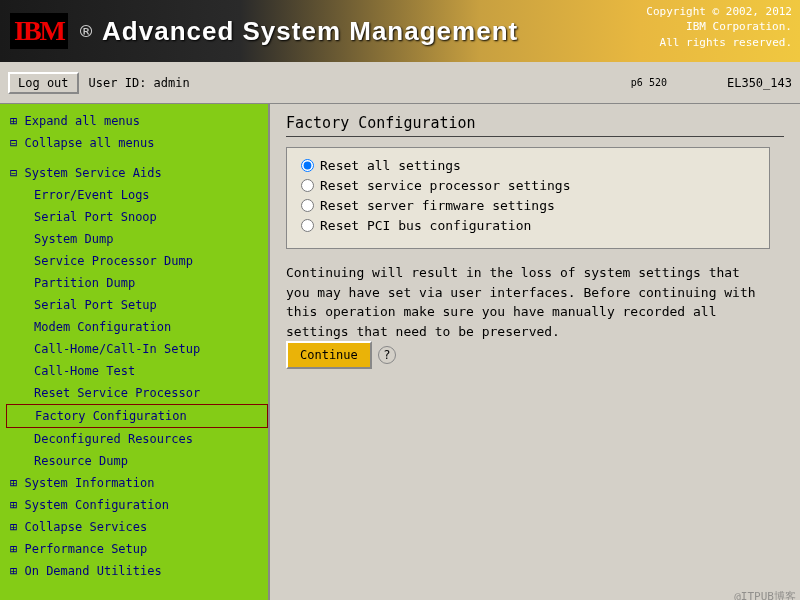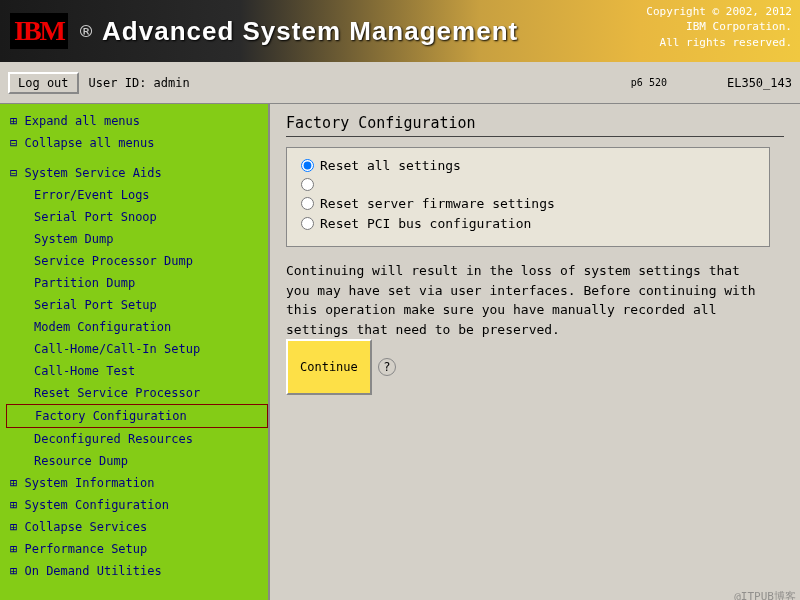--- a/index.html
+++ b/index.html
@@ -155,25 +155,25 @@
     #warning-text {
       width: 470px;
       font-size: 13px;
       line-height: 1.5;
       color: #000;
       font-family: monospace;
     }
 
     
     #continue-btn {
-      background: #fde047;
+      background: #eab308;
       border: 2px solid #888;
       border-top-color: #fff;
       border-left-color: #fff;
-      padding: 19px 12px;
+      padding: 5px 12px;
       font-size: 12px;
       cursor: pointer;
       font-family: monospace;
       margin-right: 6px;
     }
     #help-icon {
       display: inline-block;
       width: 18px;
       height: 18px;
       border: 1px solid #888;
@@ -254,20 +254,21 @@
     <div id="content-title">Factory Configuration</div>
 
     <div id="radio-group">
       <div id="radio-items">
           <label class="radio-item">
             <input type="radio" name="factory-config" checked="" style="">
             <span>Reset all settings</span>
           </label>
           <label class="radio-item">
             <input type="radio" name="factory-config" style="">
+            <span>Reset service processor settings</span>
           </label>
           <label class="radio-item">
             <input type="radio" name="factory-config" style="">
             <span>Reset server firmware settings</span>
           </label>
           <label class="radio-item">
             <input type="radio" name="factory-config" style="">
             <span>Reset PCI bus configuration</span>
           </label>
         </div>

